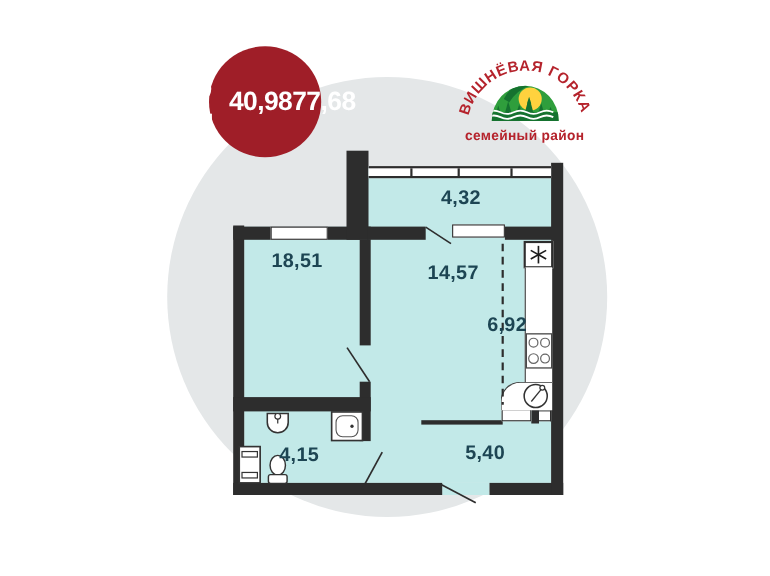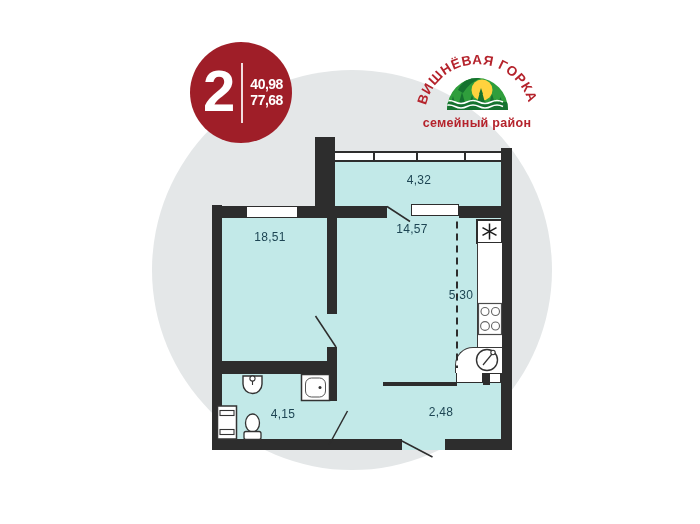--- a/index.html
+++ b/index.html
@@ -11,39 +11,39 @@
   #canvas{position:relative;width:700px;height:524px;background:var(--bg);overflow:hidden;
           font-family:"Liberation Sans",sans-serif;}
   .bg-circle{position:absolute;left:152px;top:70px;width:400px;height:400px;border-radius:50%;
              background:var(--circle);}
   
   .badge{position:absolute;left:190px;top:42px;width:102px;height:101px;border-radius:50%;
          background:var(--badge_bg);display:flex;align-items:center;justify-content:center;
          color:var(--badge_text);z-index:5;}
   .badge-num{font-size:58px;font-weight:700;margin:0 6px 4px 4px;}
   .badge-divider{width:2px;height:60px;background:rgba(255,255,255,.85);margin-right:7px;}
-  .badge-areas{display:flex;flex-direction:column;font-size:14px;font-weight:700;
+  .badge-areas{display:flex;flex-direction:row;font-size:24px;font-weight:700;
                line-height:1.08;letter-spacing:-0.5px;}
   
   .logo{position:absolute;left:413px;top:50px;z-index:5;}
   
   .fill{position:absolute;background:var(--room_fill);}
   .wall{position:absolute;background:var(--wall);}
   .win{position:absolute;background:#fff;border:1.5px solid var(--wall);box-sizing:border-box;}
   .balc-win{position:absolute;left:335px;top:151px;width:166px;height:11px;background:#fff;
             border-top:2.5px solid var(--wall);border-bottom:2px solid var(--wall);box-sizing:border-box;}
   .balc-win i{position:absolute;top:0;width:2px;height:100%;background:var(--wall);}
   .ventbox{position:absolute;left:476px;top:219px;width:27px;height:25px;background:#fff;
            border:2px solid var(--wall);box-sizing:border-box;}
   .counter{position:absolute;left:477px;top:243px;width:25px;height:105px;background:#fff;
            border-left:1.3px solid #3a3a3a;box-sizing:border-box;}
   .sink-counter{position:absolute;left:455px;top:347px;width:47px;height:26px;background:#fff;
                 border-left:1.3px solid #3a3a3a;border-top:1.3px solid #3a3a3a;
                 border-top-left-radius:18px;box-sizing:border-box;}
-  .arealabel{position:absolute;transform:translate(-50%,-50%);font-size:12px;font-weight:400;
+  .arealabel{position:absolute;transform:translate(-50%,-50%);font-size:18px;font-weight:700;
              color:var(--label);letter-spacing:.3px;white-space:nowrap;z-index:4;}
   svg.overlay{position:absolute;left:0;top:0;z-index:3;}
 </style>
 </head>
 <body>
 
 <div id="canvas">
 
   <div class="bg-circle"></div>
 
@@ -165,18 +165,18 @@
 
     <g>
       <rect x="217.5" y="406" width="19" height="33" fill="#ffffff" stroke="#333" stroke-width="1.5"></rect>
       <rect x="220" y="410.5" width="14" height="5" fill="none" stroke="#333" stroke-width="1.1"></rect>
       <rect x="220" y="429.5" width="14" height="5" fill="none" stroke="#333" stroke-width="1.1"></rect>
     </g>
   </svg>
 
   <div class="arealabel" style="left:419px;top:180px;">4,32</div>
   <div class="arealabel" style="left:270px;top:237px;">18,51</div>
-  <div class="arealabel" style="left:412px;top:229px;">14,57</div>
-  <div class="arealabel" style="left:461px;top:295px;">5,30</div>
-  <div class="arealabel" style="left:283px;top:414px;">4,15</div>
-  <div class="arealabel" style="left:441px;top:412px;">2,48</div>
+  <div class="arealabel" style="left:412px;top:248px;">14,57</div>
+  <div class="arealabel" style="left:461px;top:295px;">6,92</div>
+  <div class="arealabel" style="left:272px;top:414px;">4,15</div>
+  <div class="arealabel" style="left:441px;top:412px;">5,40</div>
 
 </div>
 
 </body></html>

